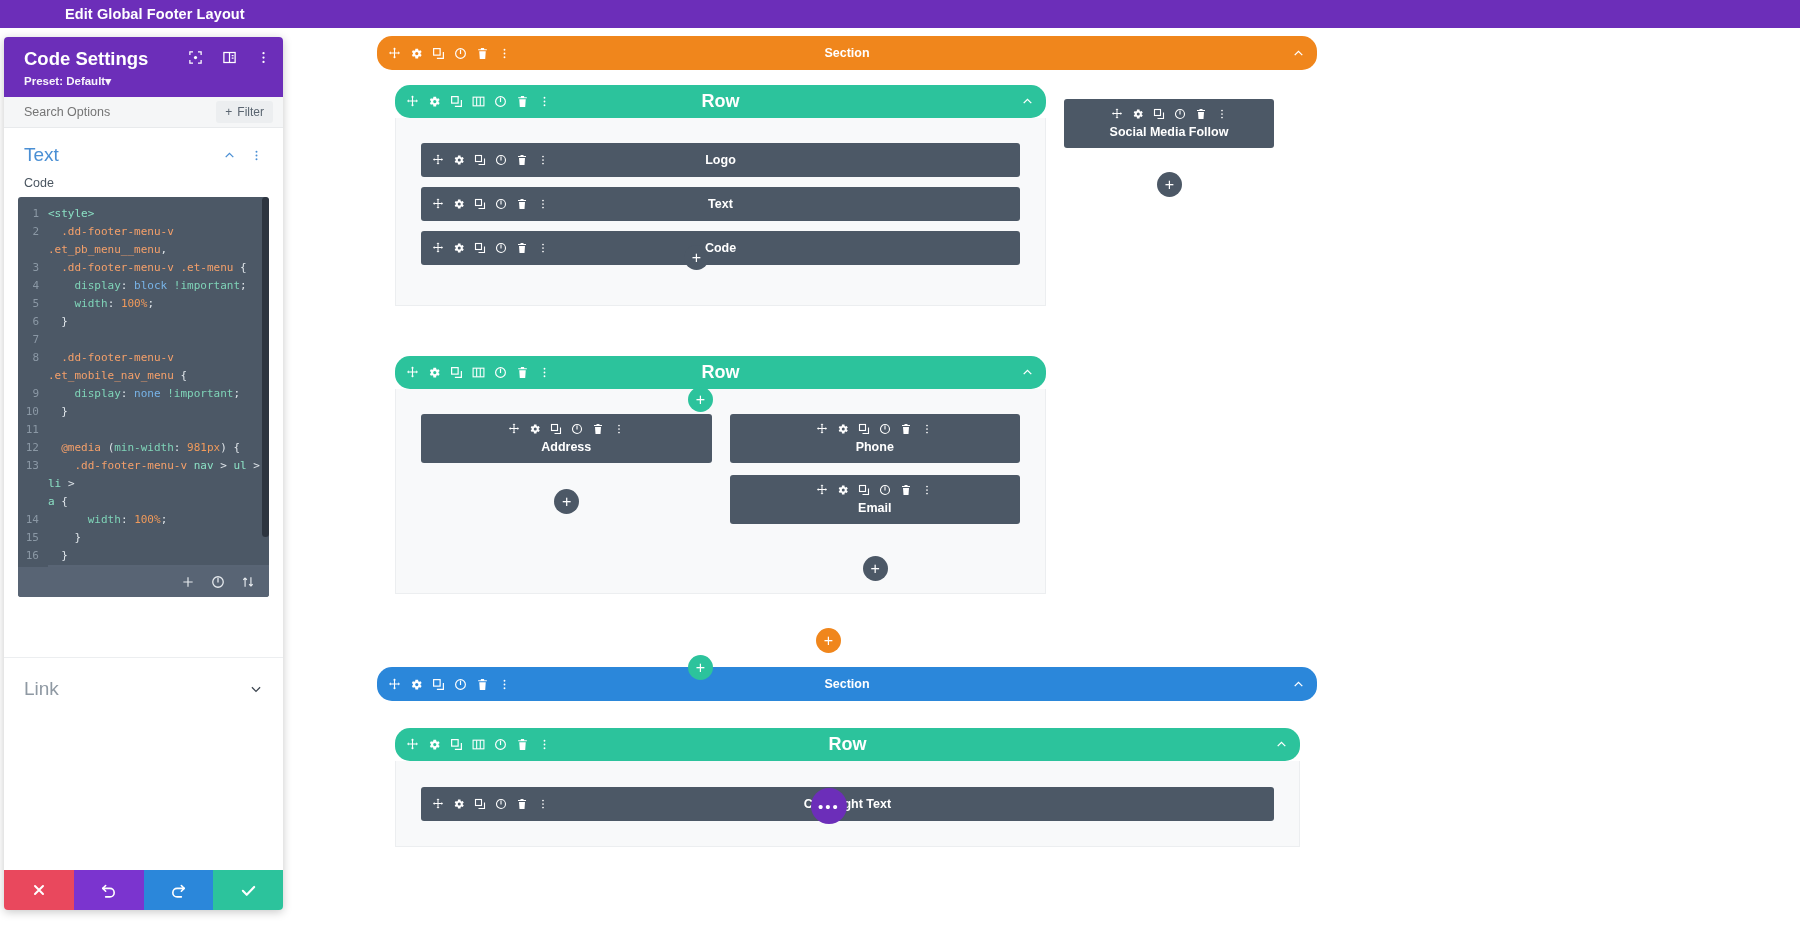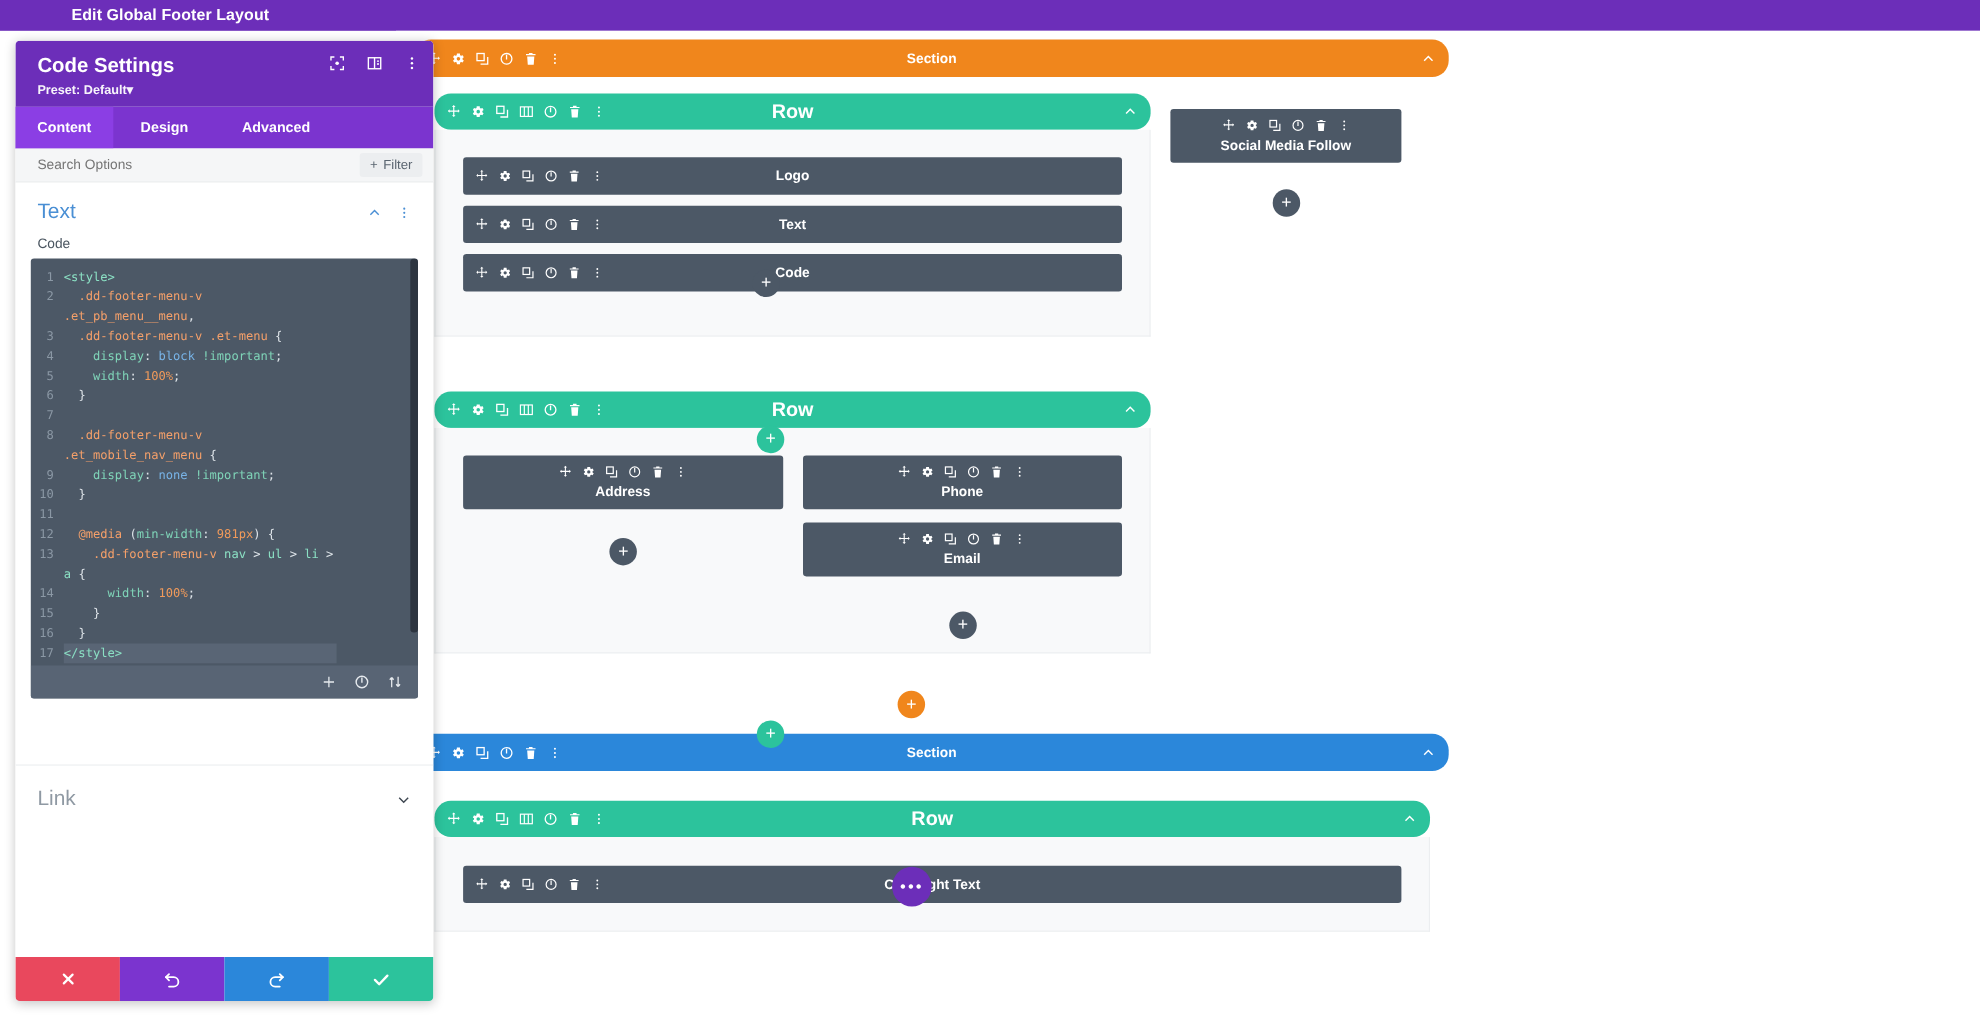--- a/index.html
+++ b/index.html
@@ -84,22 +84,22 @@
     color: #fff; font-size: 16px; line-height: 1;
     position: absolute; z-index: 6;
   }
   .add-dark  { background: #4c5866; }
   .add-green { background: #2cc39c; }
   .add-orange{ background: #f0861c; }
   .add-purple{ background: #6c2eb9; width: 36px; height: 36px; font-size: 15px; letter-spacing: 2px; }
 
   
   #modal {
-    position: absolute; left: 14px; top: 37px;
-    width: 380px; height: 873px;
+    position: absolute; left: 4px; top: 37px;
+    width: 279px; height: 873px;
     background: #ffffff;
     border-radius: 4px;
     box-shadow: 0 2px 10px rgba(0,0,0,.22);
     overflow: hidden; z-index: 20;
     display: flex; flex-direction: column;
   }
   #modal-header {
     background: #6c2eb9; color: #fff;
     padding: 11px 14px 9px 20px;
     position: relative;
@@ -853,25 +853,20 @@
       <span>
         <svg width="15" height="15" viewBox="0 0 24 24" fill="#fff">
             <circle cx="12" cy="5" r="1.8"></circle>
             <circle cx="12" cy="12" r="1.8"></circle>
             <circle cx="12" cy="19" r="1.8"></circle>
           </svg>
       </span>
     </div>
   </div>
 
-  <div id="tabs">
-    <div class="tab t1">Content</div>
-    <div class="tab t2">Design</div>
-    <div class="tab t3">Advanced</div>
-  </div>
 
   <div id="searchbar">
     <input class="sq" style="border: none; background: transparent; outline: none; width: 200px; font-family: &quot;Liberation Sans&quot;, sans-serif; font-size: 12.5px; color: rgb(154, 163, 171);" placeholder="Search Options">
     <div class="filter">
       <span>+</span>
       <span>Filter</span>
     </div>
   </div>
 
   <div id="modal-body">

